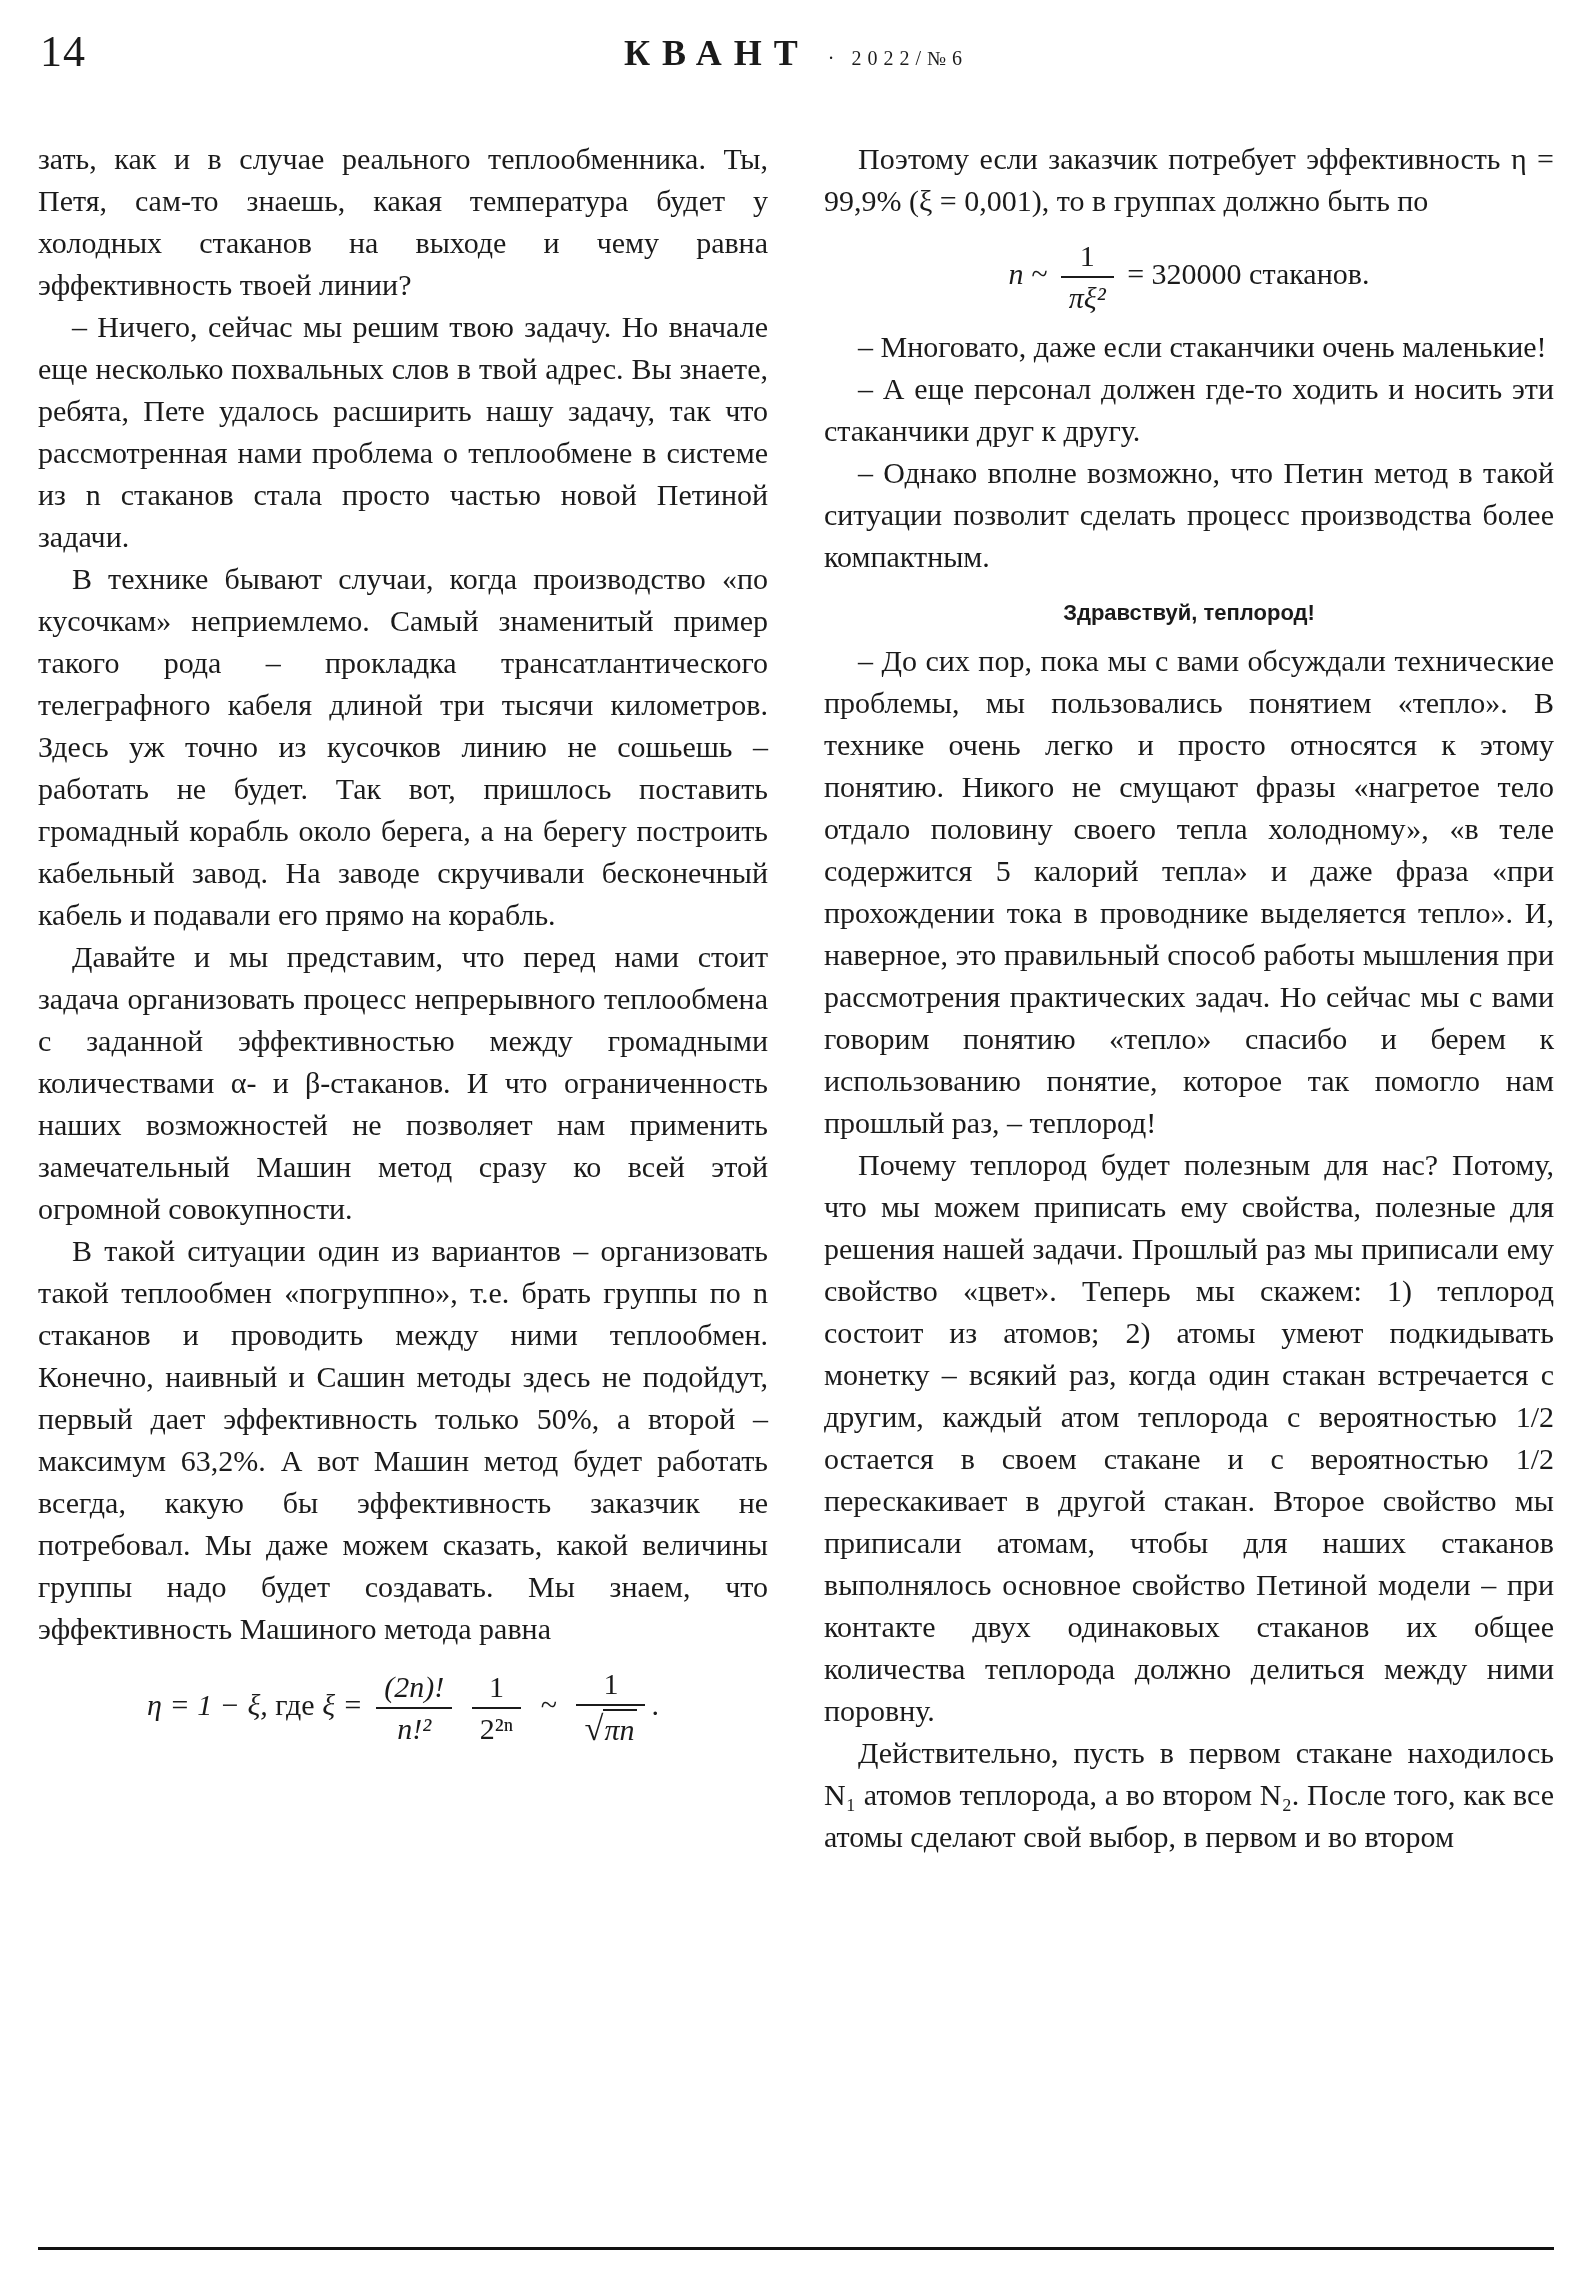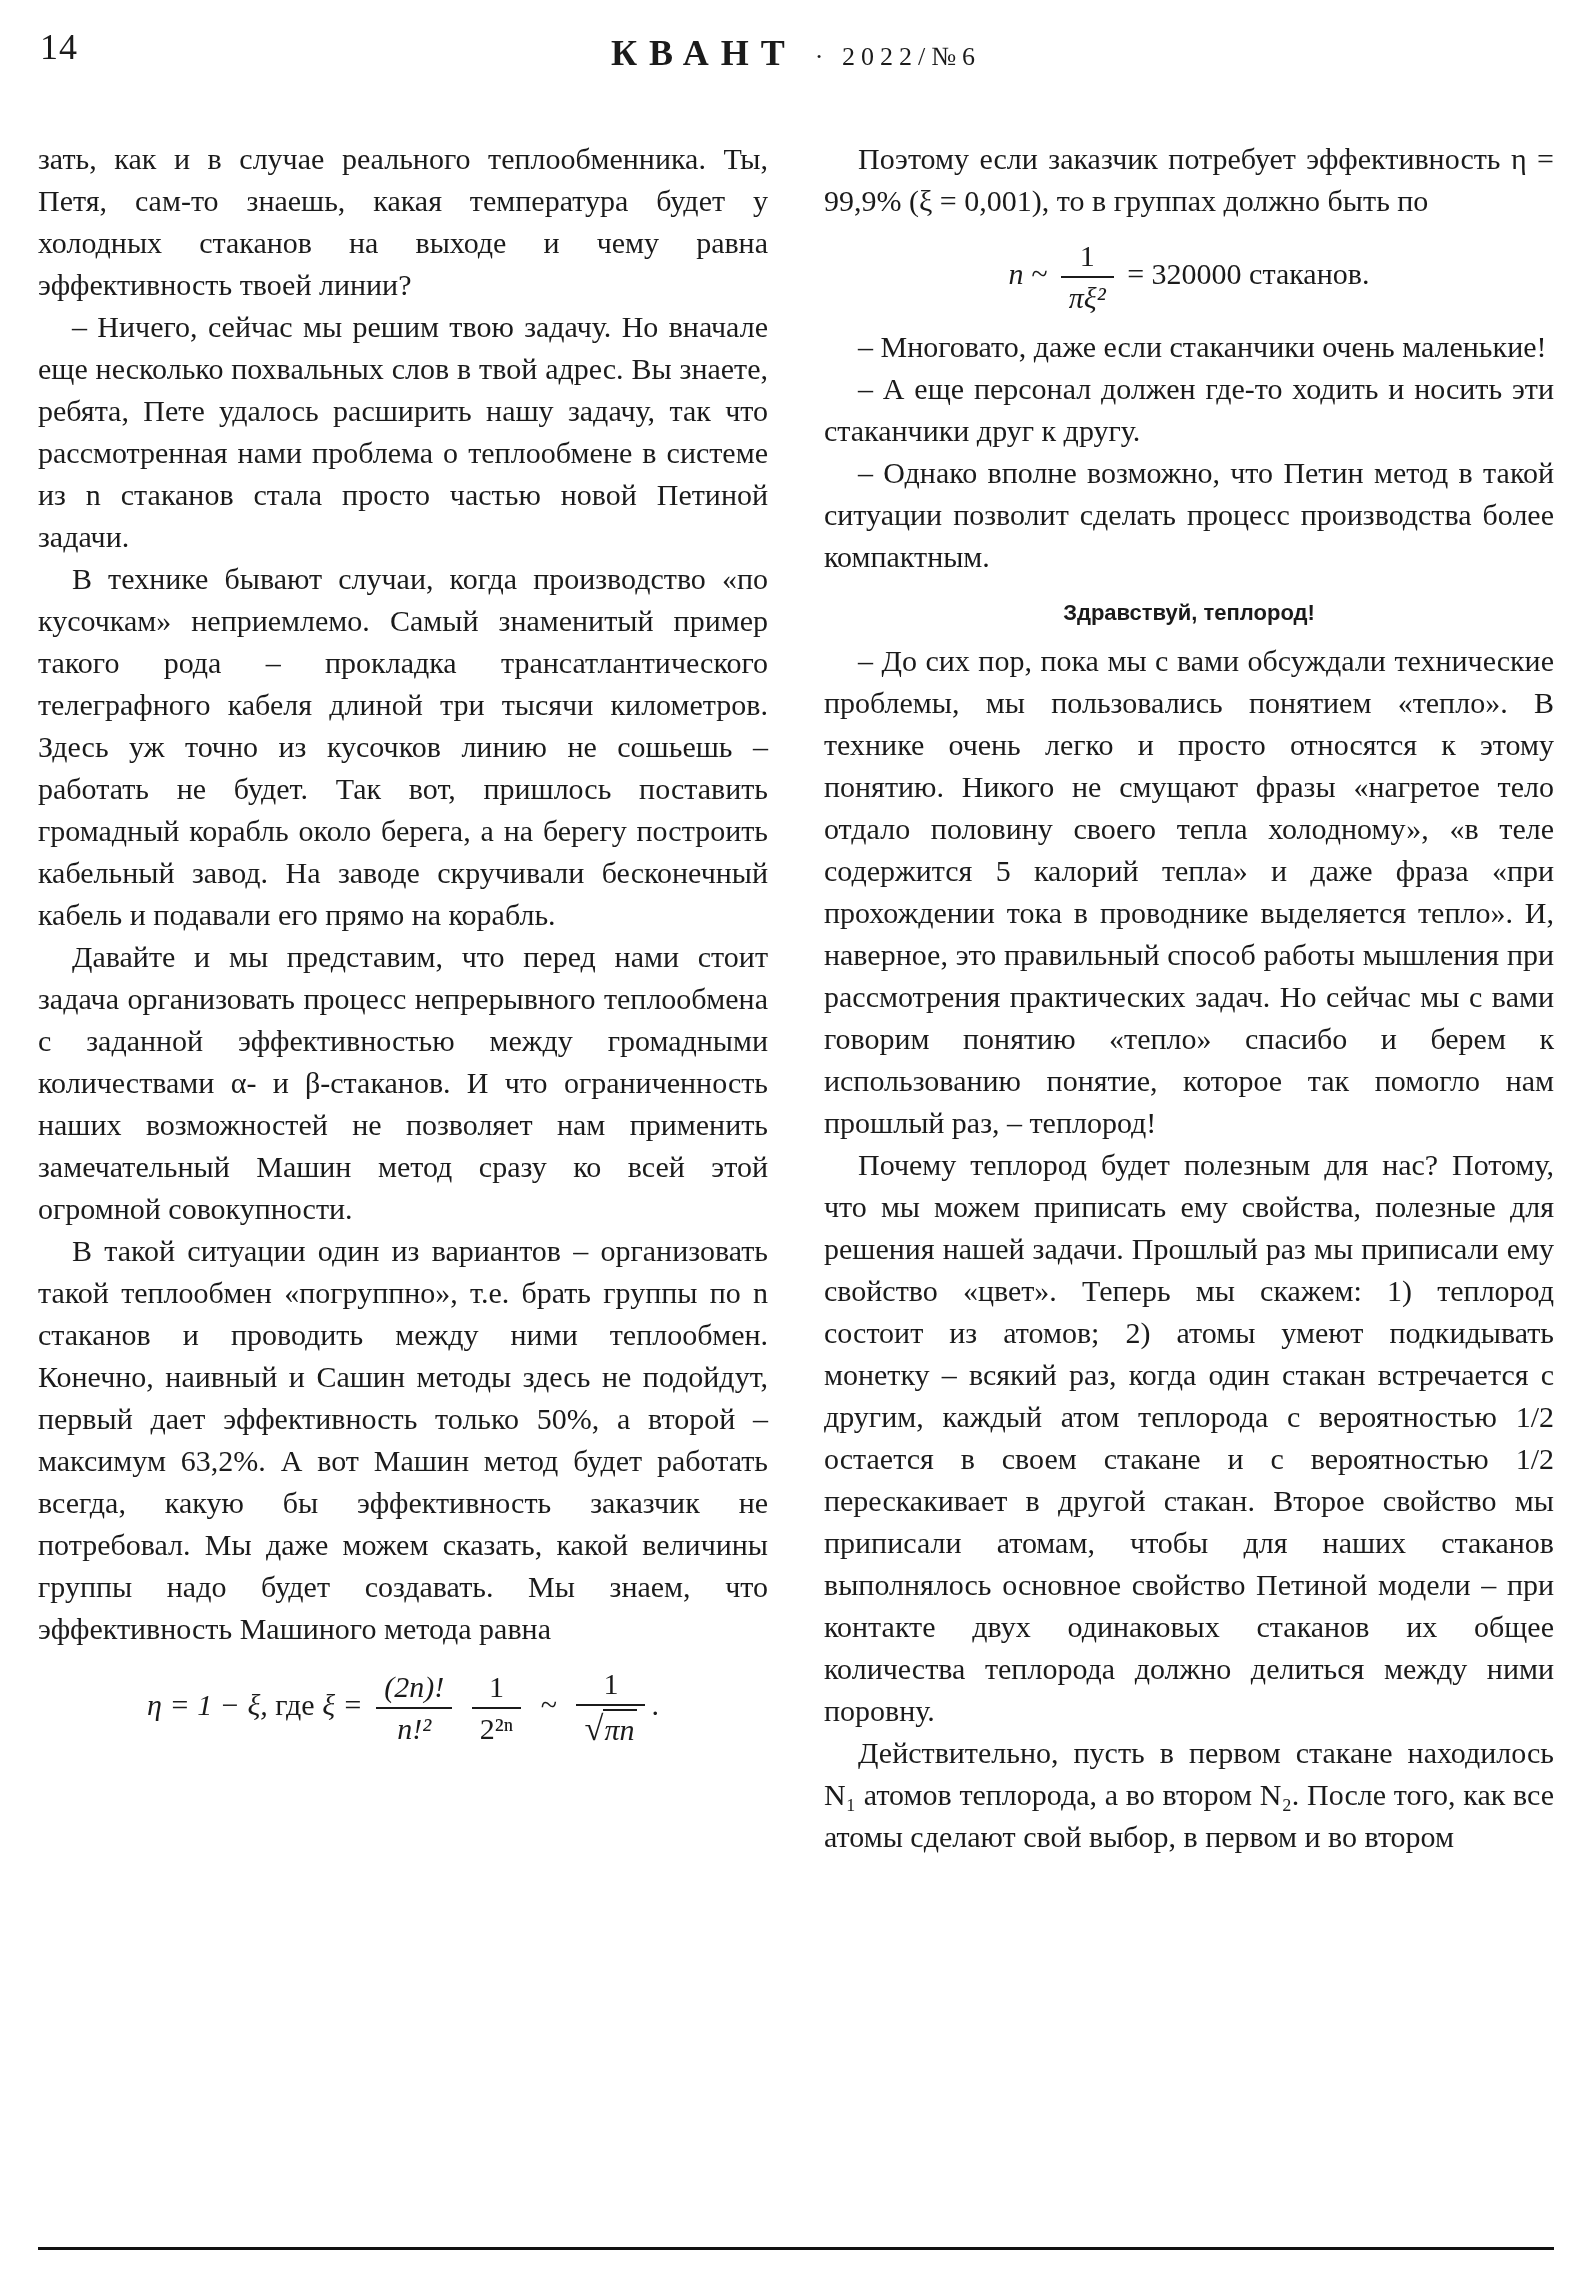--- a/index.html
+++ b/index.html
@@ -21,39 +21,39 @@
   
   .header {
     position: relative;
     height: 48px;
     margin-bottom: 16px;
   }
   .page-number {
     position: absolute;
     left: 2px;
     top: 0;
-    font-size: 36px;
+    font-size: 44px;
     letter-spacing: 1px;
   }
   .running-title {
     position: absolute;
     left: 0;
     right: 0;
     top: 6px;
     text-align: center;
     white-space: nowrap;
   }
   .journal-name {
     font-weight: bold;
     font-size: 36px;
     letter-spacing: 12px;
     margin-right: 18px;
   }
   .issue-label {
-    font-size: 26px;
+    font-size: 20px;
     letter-spacing: 6px;
   }
   
   .content {
     display: flex;
     gap: 56px;
   }
   .col {
     flex: 1 1 0;
     font-size: 30px;

